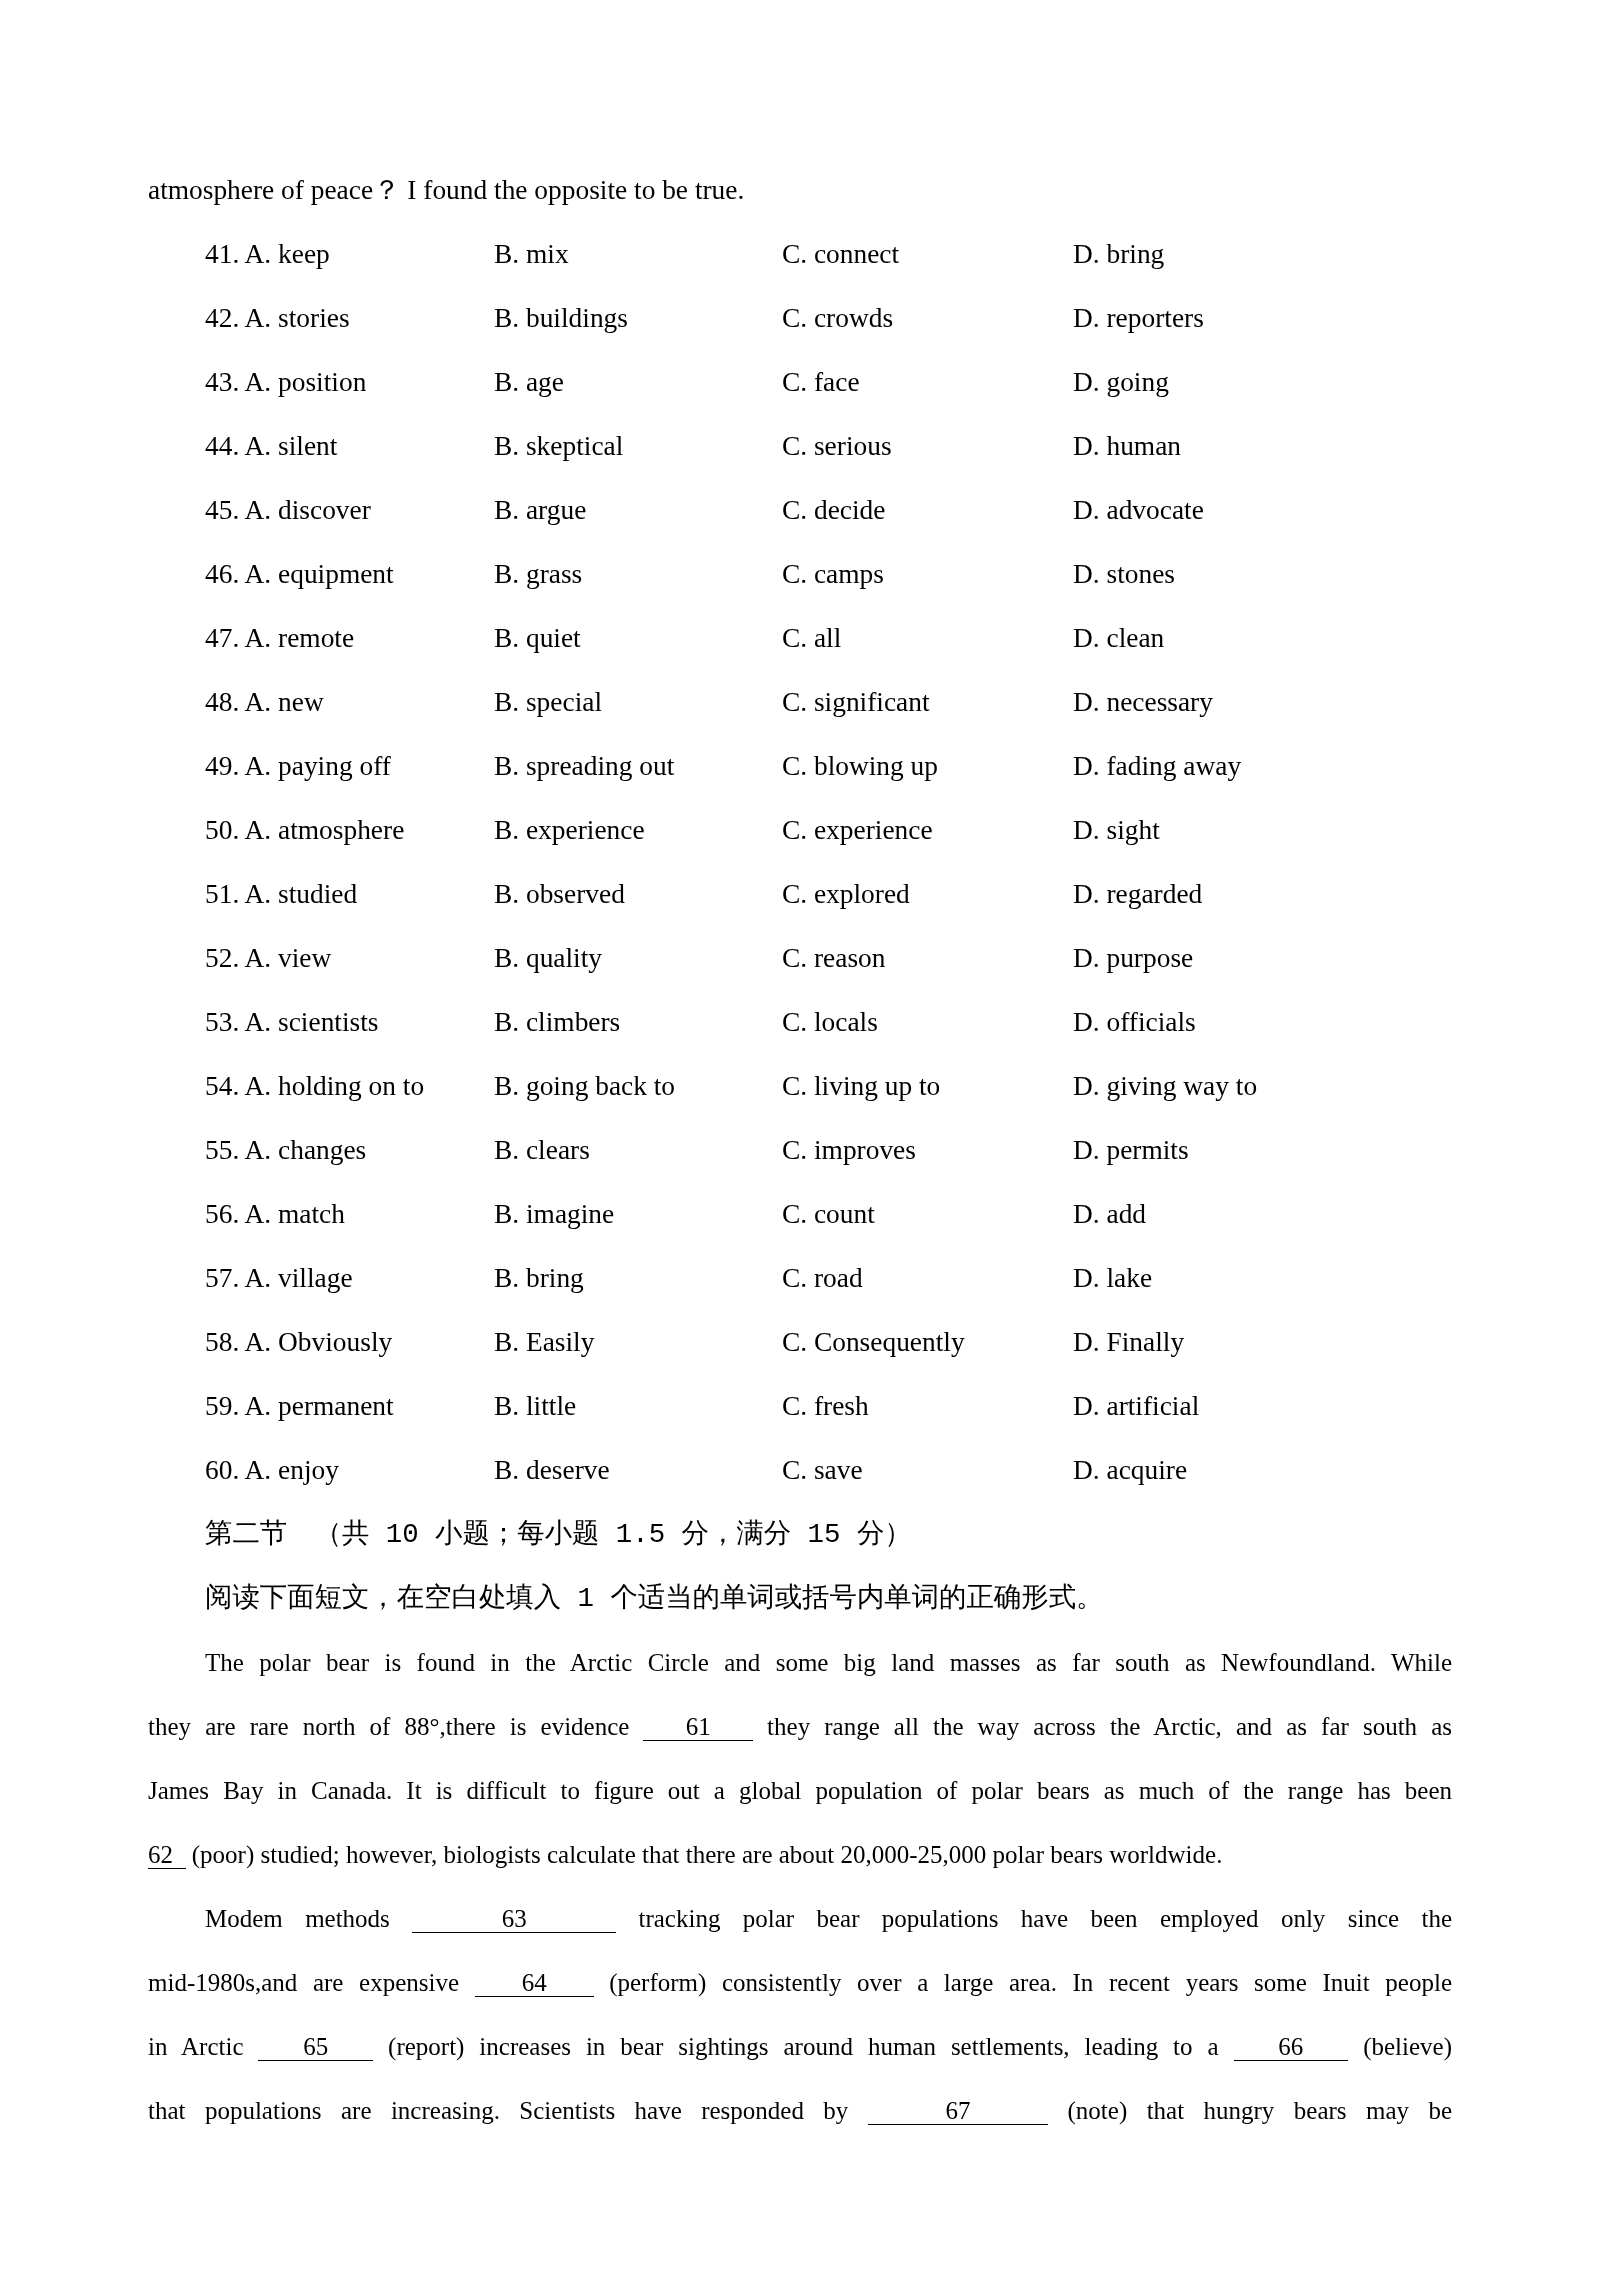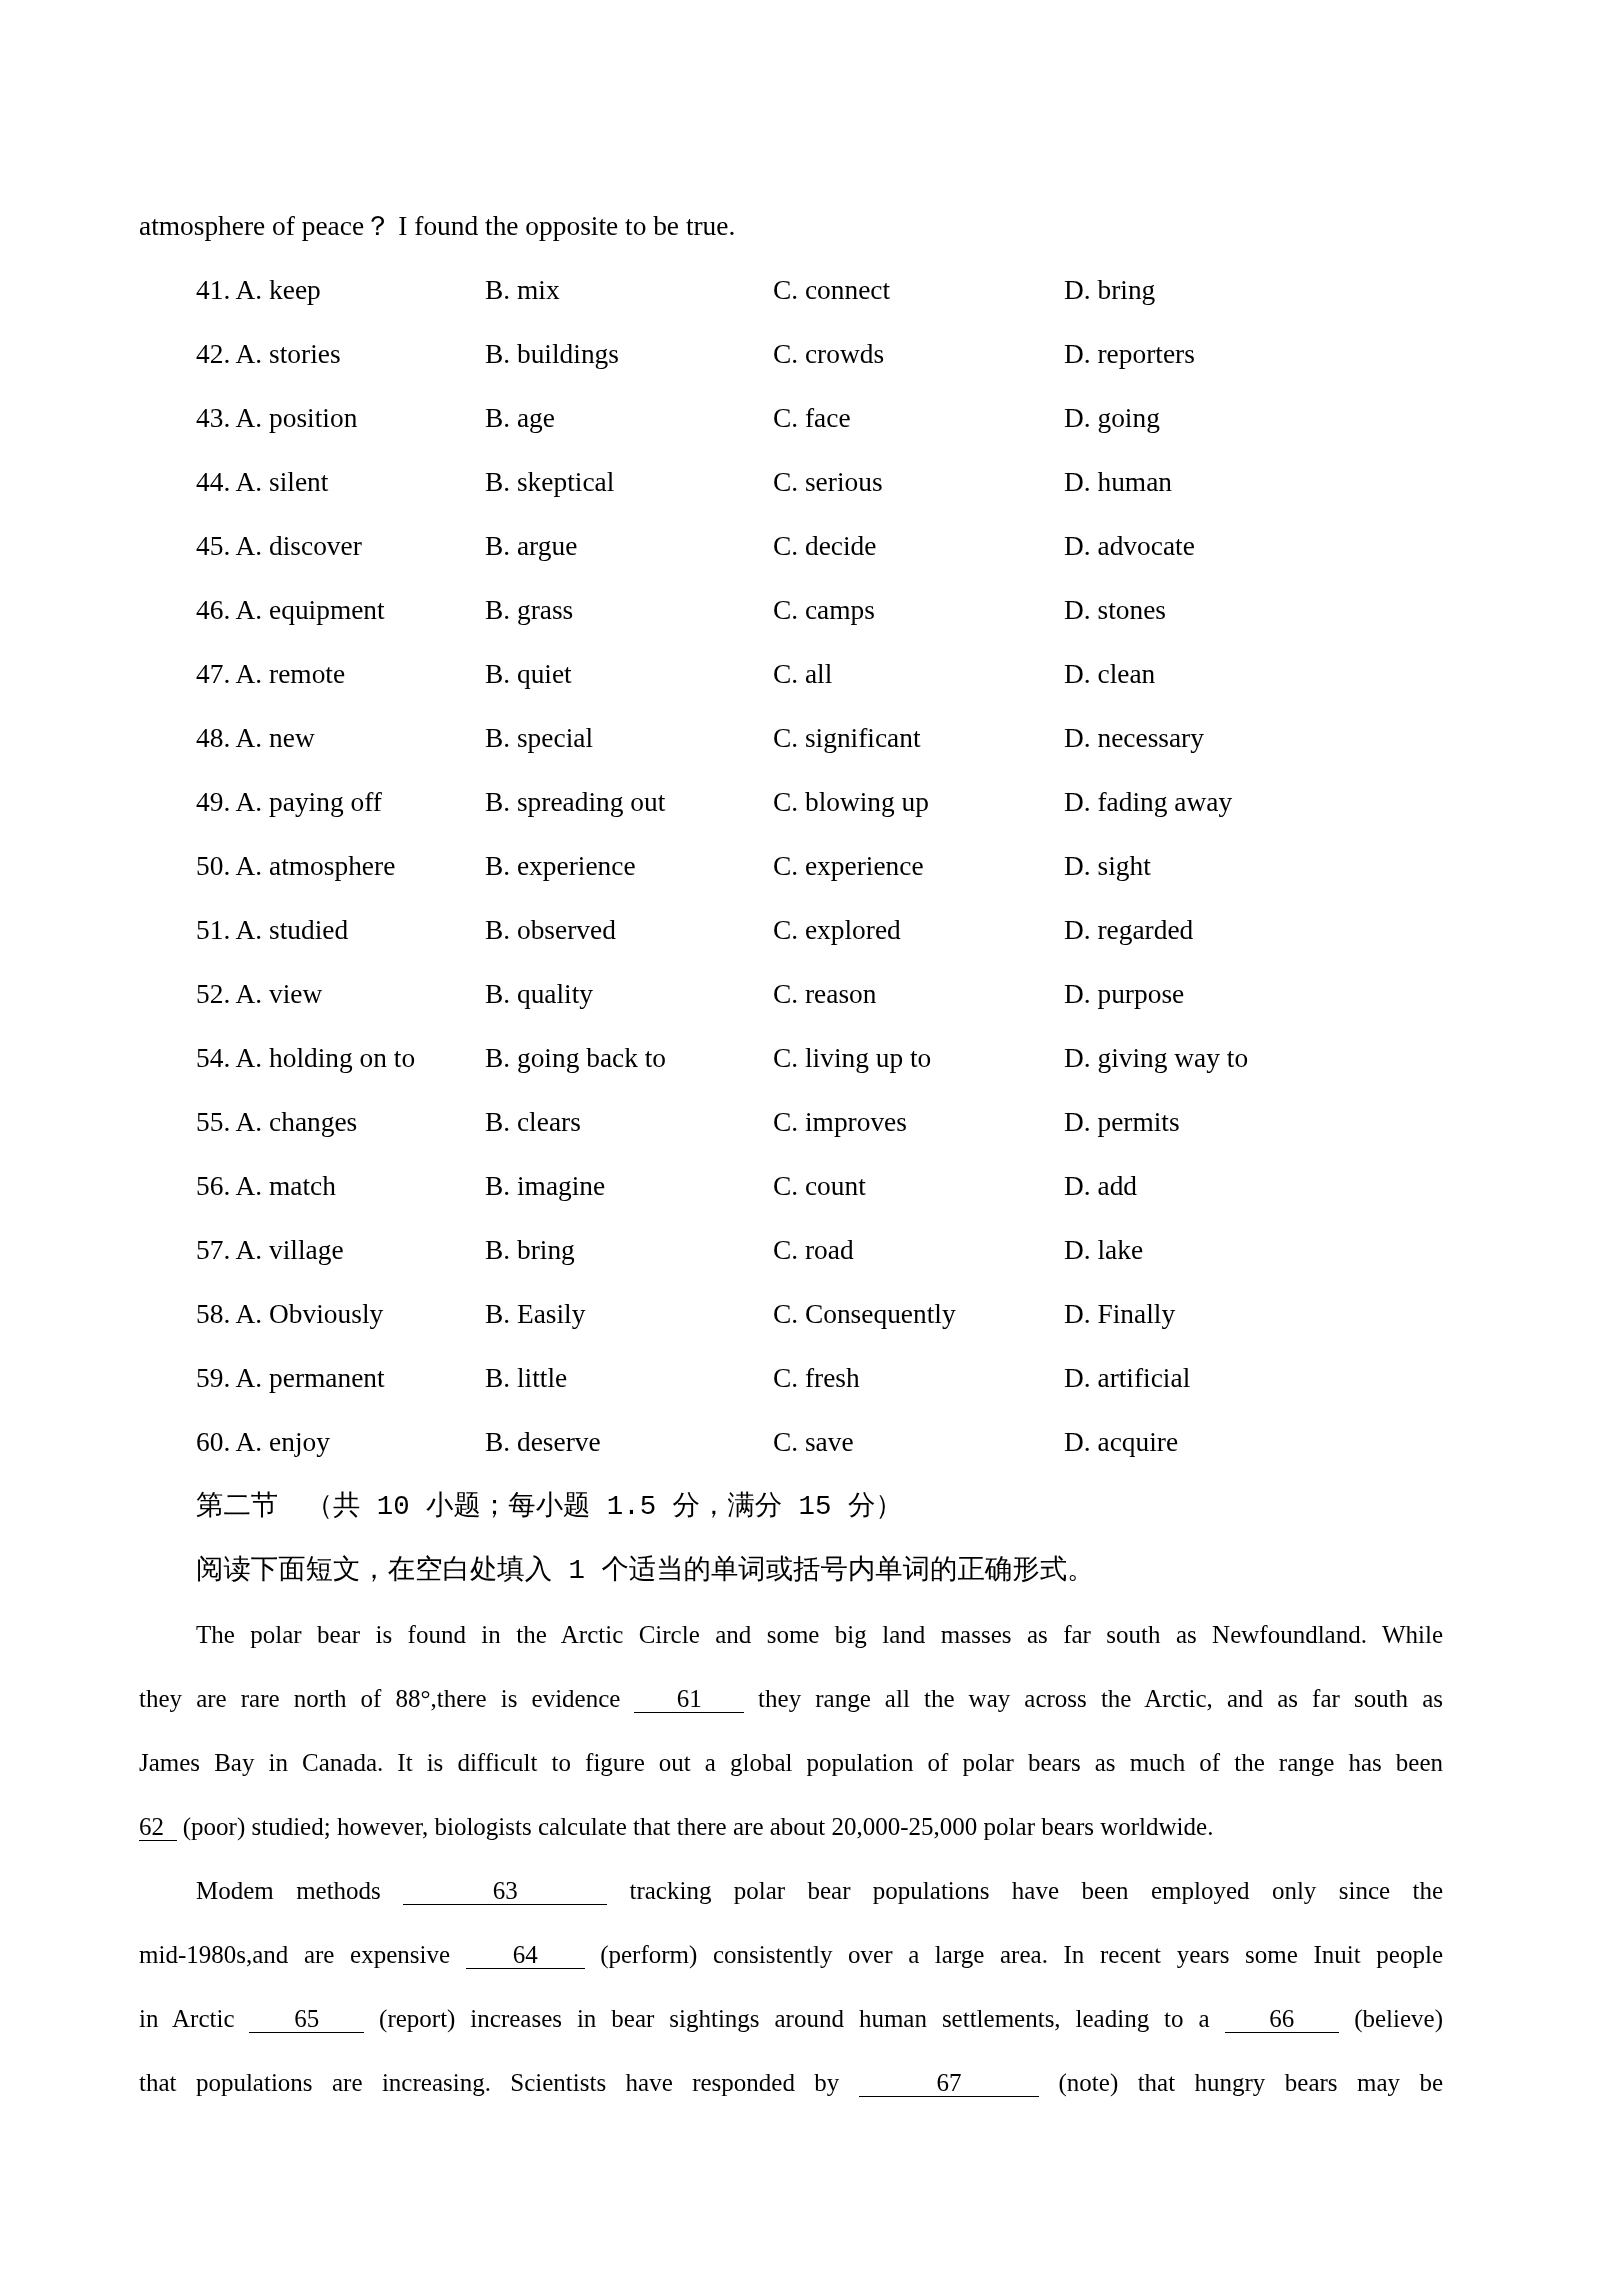--- a/index.html
+++ b/index.html
@@ -6,21 +6,21 @@
   .page{
     position:relative;
     width:1613px;height:2285px;
     margin:0 auto;
     background:#ffffff;
     color:#000000;
     font-family:"Liberation Serif","DejaVu Serif",serif;
     font-size:27.4px;
     overflow:hidden;
   }
-  .content{position:absolute;left:139px;top:0;width:1304px;margin-top:36px;}
+  .content{position:absolute;left:148px;top:0;width:1304px;}
   .lead{margin:174px 0 0 0;line-height:33px;}
   .options{margin-top:15.7px;}
   .opt-row{
     height:64px;
     display:grid;
     grid-template-columns:289px 288px 291px auto;
     padding-left:57px;
     align-items:center;
   }
   .opt-cell{white-space:nowrap;}
@@ -106,20 +106,26 @@
           <span class="opt-cell">C. explored</span>
           <span class="opt-cell">D. regarded</span>
         </div>
         <div class="opt-row">
           <span class="opt-cell">52. A. view</span>
           <span class="opt-cell">B. quality</span>
           <span class="opt-cell">C. reason</span>
           <span class="opt-cell">D. purpose</span>
         </div>
         <div class="opt-row">
+          <span class="opt-cell">53. A. scientists</span>
+          <span class="opt-cell">B. climbers</span>
+          <span class="opt-cell">C. locals</span>
+          <span class="opt-cell">D. officials</span>
+        </div>
+        <div class="opt-row">
           <span class="opt-cell">54. A. holding on to</span>
           <span class="opt-cell">B. going back to</span>
           <span class="opt-cell">C. living up to</span>
           <span class="opt-cell">D. giving way to</span>
         </div>
         <div class="opt-row">
           <span class="opt-cell">55. A. changes</span>
           <span class="opt-cell">B. clears</span>
           <span class="opt-cell">C. improves</span>
           <span class="opt-cell">D. permits</span>

